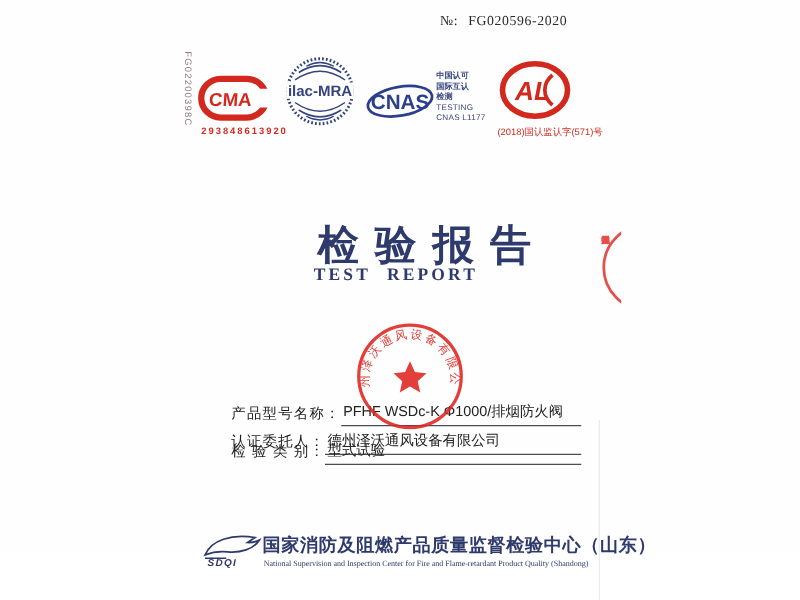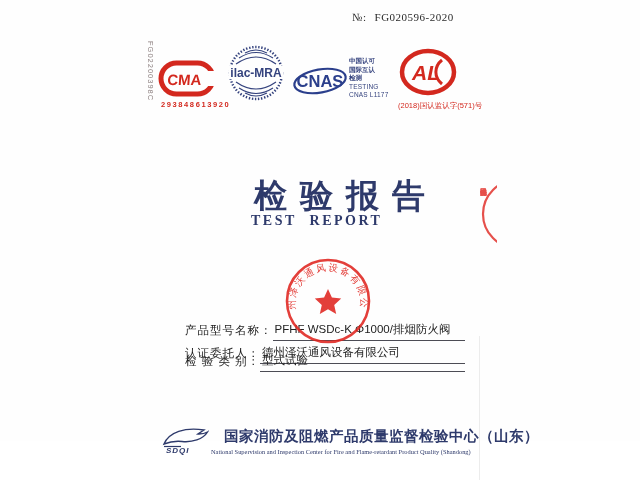--- a/index.html
+++ b/index.html
@@ -38,21 +38,21 @@
 
   
   .company-seal{position:absolute;left:283px;top:256px;opacity:.88;}
   .edge-stamp{position:absolute;left:456px;top:178px;width:41px;height:72px;overflow:hidden;opacity:.8;}
   .edge-stamp .edge-text{position:absolute;left:24px;top:5px;writing-mode:vertical-rl;text-orientation:upright;font-size:7px;color:#e0251f;line-height:7px;letter-spacing:0;}
   .page-edge{position:absolute;left:479px;top:336px;width:1px;height:144px;background:#ececec;}
 
   
   .footer-logo{position:absolute;left:161px;top:425px;}
   .footer-logo-text{position:absolute;left:166px;top:446px;font-size:8px;font-weight:bold;font-style:italic;color:#2e3a6b;letter-spacing:1px;}
-  .org-zh{position:absolute;left:224px;top:427px;font-size:14.5px;font-weight:bold;color:#2e3a6b;letter-spacing:.5px;white-space:nowrap;}
+  .org-zh{position:absolute;left:210px;top:427px;font-size:14.5px;font-weight:bold;color:#2e3a6b;letter-spacing:.5px;white-space:nowrap;}
   .org-en{position:absolute;left:211px;top:448px;font-family:"Liberation Serif",serif;font-size:6.4px;color:#2e3a6b;white-space:nowrap;}
 </style>
 </head>
 <body>
 
 <div class="page">
 
   <div class="report-no">
     <span class="no-label">№:</span><span>FG020596-2020</span>
   </div>

